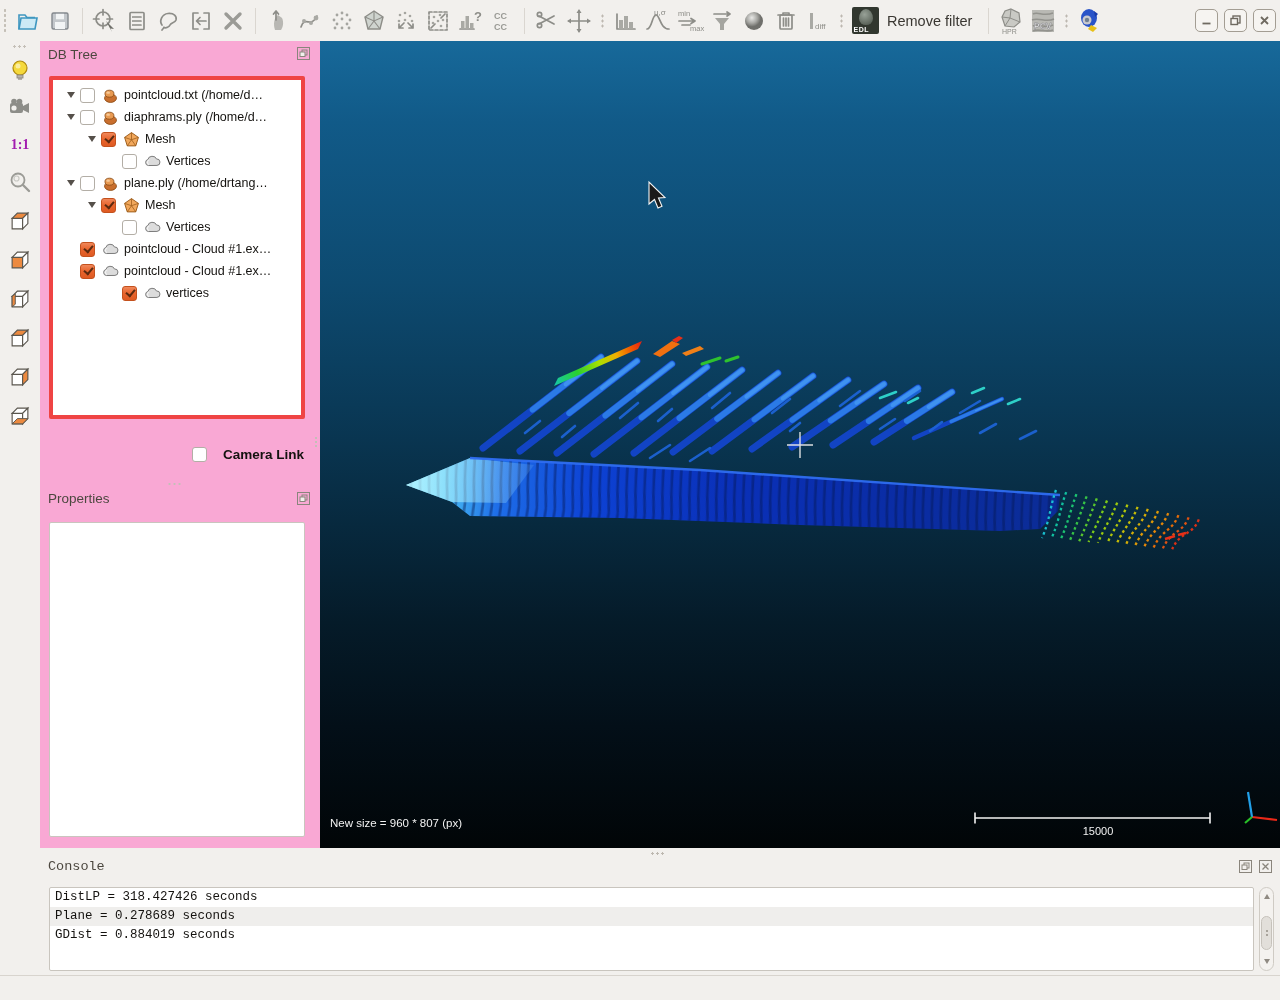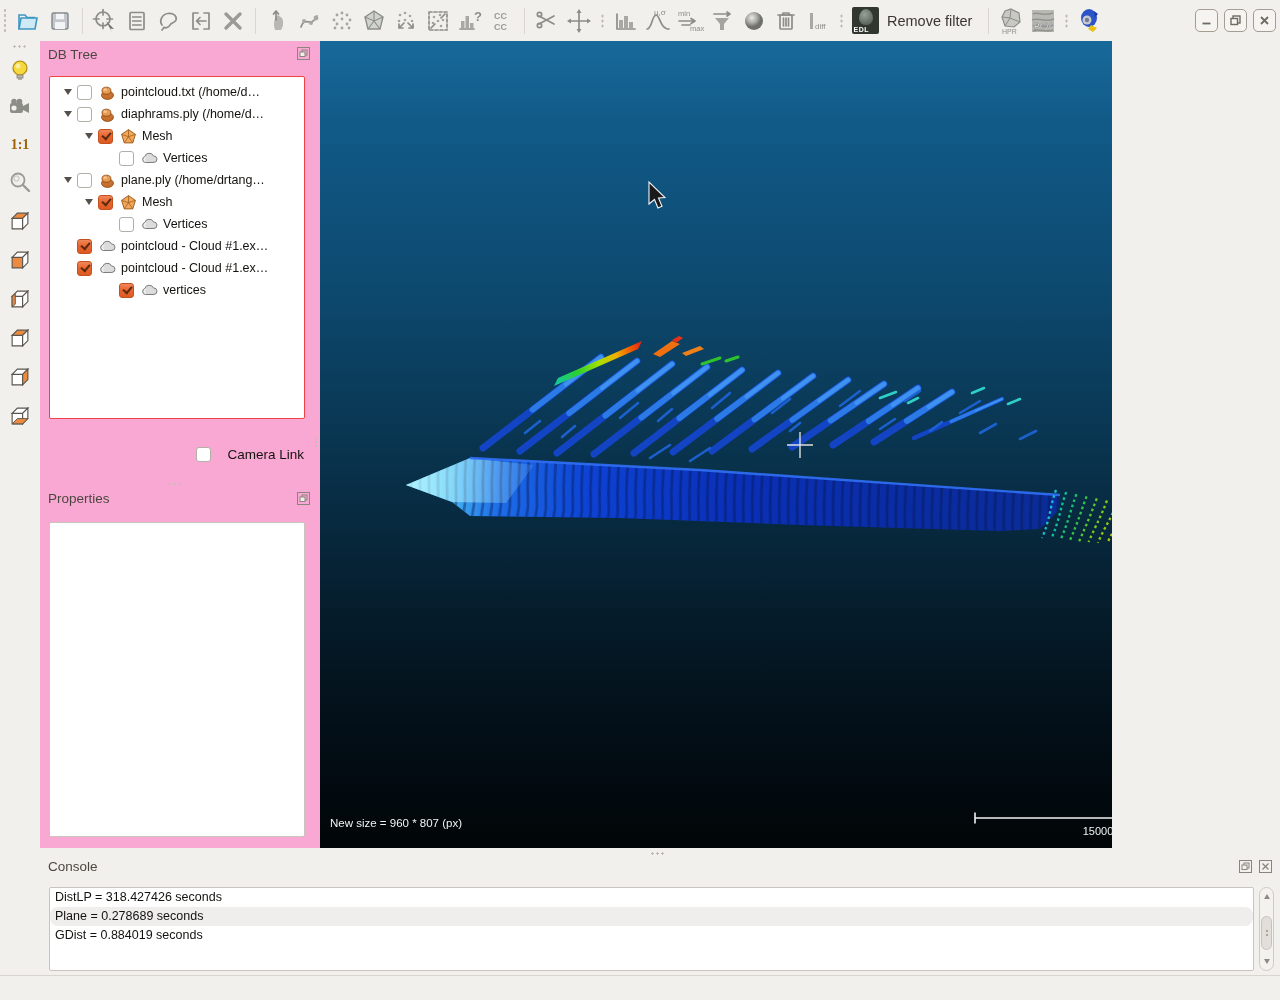--- a/index.html
+++ b/index.html
@@ -30,68 +30,68 @@
                     background:radial-gradient(circle at 40% 35%, #aab4aa, #4d564c); opacity:.85; }
   .edl-tile .edl-label { position:absolute; left:2px; bottom:1px; font-size:7px; font-weight:bold; color:#fff; letter-spacing:.5px; }
 
   
   .left-rail { position:absolute; left:0; top:41px; width:40px; height:934px; background:#f2f0ed;
                display:flex; flex-direction:column; align-items:center; }
   .rail-handle { width:16px; height:5px; margin-top:3px;
                  background-image:radial-gradient(circle,#c4bfb7 1.1px,transparent 1.3px);
                  background-size:5px 5px; background-repeat:repeat-x; }
   .rail-btn { width:32px; height:30px; display:flex; align-items:center; justify-content:center; margin-top:7px; }
-  .one-one { font-family:"Liberation Serif","DejaVu Serif",serif; font-weight:bold; font-size:14px; color:#a16207; }
+  .one-one { font-family:"Liberation Serif","DejaVu Serif",serif; font-weight:bold; font-size:14px; color:#a21caf; }
 
   
   .sidebar { position:absolute; left:40px; top:41px; width:280px; height:807px; background:#f9a8d4; }
   .panel-title { position:absolute; left:8px; font-size:13.5px; color:#4c473f; }
   .float-ico { position:absolute; width:13px; height:13px; }
   .tree-box { position:absolute; left:9px; top:35px; width:256px; height:343px; background:#fff;
-              border:1px solid #ef4444; border-radius:2px; padding:4px 0 0 9px; overflow:hidden; }
+              border:4px solid #ef4444; border-radius:2px; padding:4px 0 0 9px; overflow:hidden; }
   .tree-row { height:22px; display:flex; align-items:center; white-space:nowrap; }
   .slot-arrow { width:18px; display:flex; align-items:center; justify-content:center; flex:0 0 auto; }
   .tri { width:0; height:0; border-left:4.5px solid transparent; border-right:4.5px solid transparent;
          border-top:6px solid #55504a; }
   .cbx { width:15px; height:15px; border-radius:3px; flex:0 0 auto; margin-right:7px;
          border:1px solid #b3aea6; background:#fff; position:relative; }
   .cbx.checked { border:1px solid #c4511d; background:linear-gradient(180deg,#f0885b,#e9662f 45%,#de5a22); }
   .cbx.checked::after { content:""; position:absolute; left:3px; top:2.5px; width:7px; height:4px;
          border-left:2px solid #5b2a10; border-bottom:2px solid #5b2a10; transform:rotate(-50deg); }
   .tree-ico { width:17px; height:17px; margin-right:5px; flex:0 0 auto; display:flex; align-items:center; }
   .tree-label { font-size:12.5px; color:#14120f; }
-  .camlink-row { position:absolute; right:16px; top:406px; display:flex; align-items:center; gap:9px; }
+  .camlink-row { position:absolute; right:16px; top:406px; display:flex; align-items:center; gap:9px;font-weight:bold; }
   .camlink-label { font-size:13.5px; color:#14120f; }
   .split-dots-h { position:absolute; left:127px; top:441px; width:16px; height:4px;
                   background-image:radial-gradient(circle,#c4bfb7 1px,transparent 1.2px);
                   background-size:5px 4px; background-repeat:repeat-x; }
   .props-box { position:absolute; left:9px; top:481px; width:256px; height:315px; background:#fff;
                border:1px solid #c9c5be; border-radius:2px; }
   .side-dots-v { position:absolute; right:2px; top:395px; width:4px; height:12px;
                   background-image:radial-gradient(circle,#c4bfb7 1px,transparent 1.2px);
                   background-size:4px 4px; background-repeat:repeat-y; }
 
   
-  .viewport { position:absolute; left:320px; top:41px; width:792px; height:807px; overflow:hidden;
+  .viewport { position:absolute; left:320px; top:41px; width:960px; height:807px; overflow:hidden;
               background:linear-gradient(180deg,#17699a 0%, #115a88 10%, #0d4a70 30%, #0a3a58 45%,
                           #07293e 60%, #051b29 72%, #030f18 85%, #010507 100%); }
   .viewport svg.scene { position:absolute; left:0; top:0; }
   .vp-size-label { position:absolute; left:10px; top:776px; color:#f2f2f2; font-size:11.5px; }
   .vp-scale-label { position:absolute; left:733px; top:784px; width:90px; text-align:center; color:#f0f0f0; font-size:11px; }
 
   
   .console-strip { position:absolute; left:0; top:848px; width:1280px; height:10px; background:#f2f0ed; }
   .console-strip .grip { position:absolute; left:650px; top:4px; width:16px; height:3px;
         background-image:radial-gradient(circle,#bdb8b0 1px,transparent 1.2px);
         background-size:5px 3px; background-repeat:repeat-x; }
-  .console-area { position:absolute; left:40px; top:856px; width:1240px; height:119px; background:#f2f0ed; }
+  .console-area { position:absolute; left:40px; top:856px; width:1240px; height:119px; background:#f2f0ed;font-family:Liberation Mono, monospace; }
   .console-title { position:absolute; left:8px; top:3px; font-size:13.5px; color:#4c473f; }
   .console-box { position:absolute; left:9px; top:31px; width:1205px; height:84px; background:#fff;
                  border:1px solid #c9c5be; border-radius:2px; overflow:hidden; }
-  .console-line { height:19px; line-height:19px; padding-left:5px; font-size:12.5px; color:#14120f; white-space:nowrap;border-radius:8px; }
+  .console-line { height:19px; line-height:19px; padding-left:5px; font-size:12.5px; color:#14120f; white-space:nowrap; }
   .console-line:nth-child(even) { background:#efeeec; }
   .console-scrollbar { position:absolute; right:6px; top:31px; width:15px; height:84px;
                  border:1px solid #cfcbc4; border-radius:8px; background:#f4f2ef; }
   .console-scrollbar .thumb { position:absolute; left:1px; top:28px; width:11px; height:34px;
                  background:#e2dfda; border:1px solid #c6c2bb; border-radius:6px; }
   .console-scrollbar .thumb::after { content:""; position:absolute; left:3px; top:12px; width:4px; height:9px;
         background-image:radial-gradient(circle,#a8a39b 1px,transparent 1.2px); background-size:4px 4px; }
   .sb-arrow-up, .sb-arrow-dn { position:absolute; left:3.5px; width:0; height:0;
         border-left:3.5px solid transparent; border-right:3.5px solid transparent; }
   .sb-arrow-up { top:6px; border-bottom:5px solid #8f8a82; }

